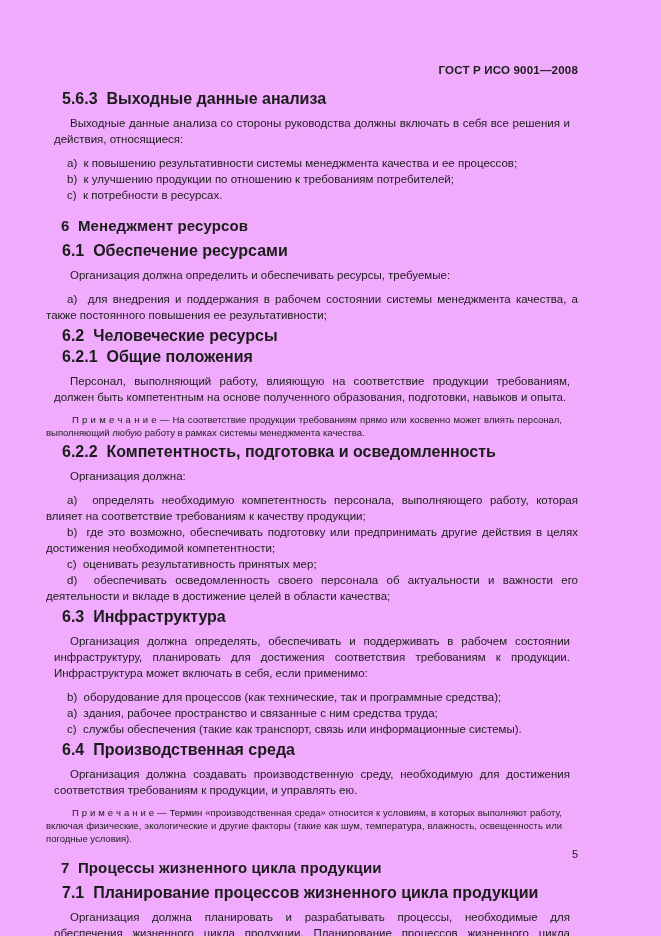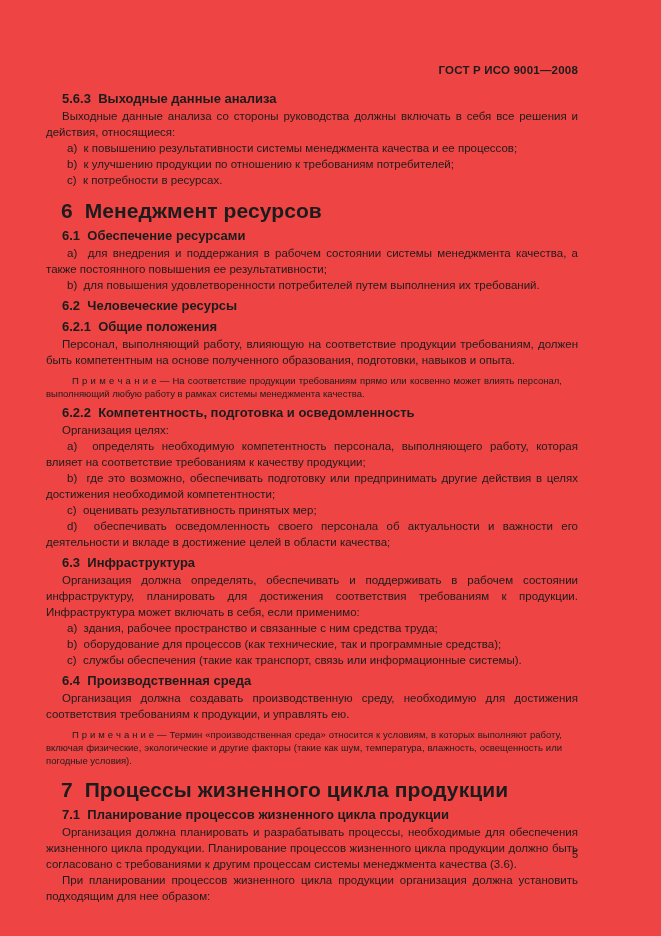--- a/index.html
+++ b/index.html
@@ -4,21 +4,21 @@
 <style>
   html, body {
     margin: 0;
     padding: 0;
     background: #ffffff;
   }
   .page {
     position: relative;
     width: 661px;
     height: 936px;
-    background: #ef4444;
+    background: #f0abfc;
     font-family: "Liberation Sans", "DejaVu Sans", sans-serif;
     color: #1c1c1c;
     overflow: hidden;
   }
   .doc-header {
     position: absolute;
     top: 64px;
     left: 46px;
     width: 532px;
     text-align: right;
@@ -28,36 +28,36 @@
   }
   .content {
     position: absolute;
     top: 91px;
     left: 46px;
     width: 532px;
     font-size: 11.5px;
     line-height: 16px;
   }
   .h1 {
-    font-size: 21px;
+    font-size: 15px;
     font-weight: bold;
     line-height: 20px;
     margin: 13px 0 7px 0;
     text-indent: 15px;
     letter-spacing: 0.1px;
   }
   .h2 {
-    font-size: 13px;
+    font-size: 16px;
     font-weight: bold;
     margin: 5px 0 1px 0;
     text-indent: 16px;
   }
   .content .h2:first-child { margin-top: 0; }
   .p {
-    margin: 0;
+    margin: 8px;
     text-indent: 16px;
     text-align: justify;
   }
   .li {
     margin: 0;
     text-indent: 21px;
     text-align: justify;
   }
   .note {
     margin: 6px 16px 5px 0;
@@ -86,39 +86,39 @@
 
     <p class="h2">5.6.3&nbsp; Выходные данные анализа</p>
     <p class="p">Выходные данные анализа со стороны руководства должны включать в себя все решения и действия, относящиеся:</p>
     <p class="li">a)&nbsp; к повышению результативности системы менеджмента качества и ее процессов;</p>
     <p class="li">b)&nbsp; к улучшению продукции по отношению к требованиям потребителей;</p>
     <p class="li">c)&nbsp; к потребности в ресурсах.</p>
 
     <p class="h1">6&nbsp; Менеджмент ресурсов</p>
 
     <p class="h2">6.1&nbsp; Обеспечение ресурсами</p>
+    <p class="p">Организация должна определить и обеспечивать ресурсы, требуемые:</p>
     <p class="li">a)&nbsp; для внедрения и поддержания в рабочем состоянии системы менеджмента качества, а также постоянного повышения ее результативности;</p>
-    <p class="li">b)&nbsp; для повышения удовлетворенности потребителей путем выполнения их требований.</p>
 
     <p class="h2">6.2&nbsp; Человеческие ресурсы</p>
     <p class="h2">6.2.1&nbsp; Общие положения</p>
     <p class="p">Персонал, выполняющий работу, влияющую на соответствие продукции требованиям, должен быть компетентным на основе полученного образования, подготовки, навыков и опыта.</p>
     <p class="note">П р и м е ч а н и е — На соответствие продукции требованиям прямо или косвенно может влиять персонал, выполняющий любую работу в рамках системы менеджмента качества.</p>
 
     <p class="h2">6.2.2&nbsp; Компетентность, подготовка и осведомленность</p>
-    <p class="p">Организация целях:</p>
+    <p class="p">Организация должна:</p>
     <p class="li">a)&nbsp; определять необходимую компетентность персонала, выполняющего работу, которая влияет на соответствие требованиям к качеству продукции;</p>
     <p class="li">b)&nbsp; где это возможно, обеспечивать подготовку или предпринимать другие действия в целях достижения необходимой компетентности;</p>
     <p class="li">c)&nbsp; оценивать результативность принятых мер;</p>
     <p class="li">d)&nbsp; обеспечивать осведомленность своего персонала об актуальности и важности его деятельности и вкладе в достижение целей в области качества;</p>
 
     <p class="h2">6.3&nbsp; Инфраструктура</p>
     <p class="p">Организация должна определять, обеспечивать и поддерживать в рабочем состоянии инфраструктуру, планировать для достижения соответствия требованиям к продукции. Инфраструктура может включать в себя, если применимо:</p>
+    <p class="li">b)&nbsp; оборудование для процессов (как технические, так и программные средства);</p>
     <p class="li">a)&nbsp; здания, рабочее пространство и связанные с ним средства труда;</p>
-    <p class="li">b)&nbsp; оборудование для процессов (как технические, так и программные средства);</p>
     <p class="li">c)&nbsp; службы обеспечения (такие как транспорт, связь или информационные системы).</p>
 
     <p class="h2">6.4&nbsp; Производственная среда</p>
     <p class="p">Организация должна создавать производственную среду, необходимую для достижения соответствия требованиям к продукции, и управлять ею.</p>
     <p class="note">П р и м е ч а н и е — Термин «производственная среда» относится к условиям, в которых выполняют работу, включая физические, экологические и другие факторы (такие как шум, температура, влажность, освещенность или погодные условия).</p>
 
     <p class="h1">7&nbsp; Процессы жизненного цикла продукции</p>
 
     <p class="h2">7.1&nbsp; Планирование процессов жизненного цикла продукции</p>
     <p class="p">Организация должна планировать и разрабатывать процессы, необходимые для обеспечения жизненного цикла продукции. Планирование процессов жизненного цикла продукции должно быть согласовано с требованиями к другим процессам системы менеджмента качества (3.6).</p>

